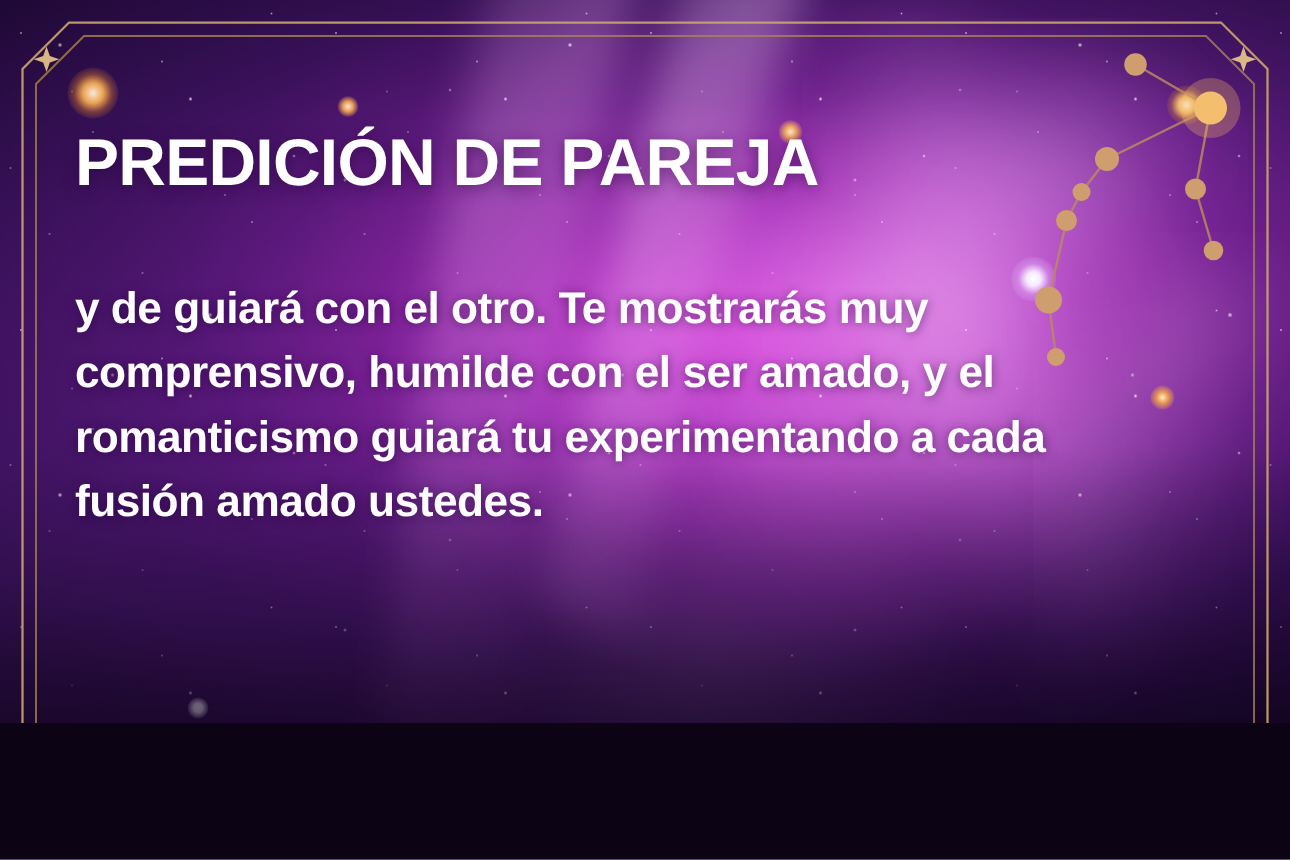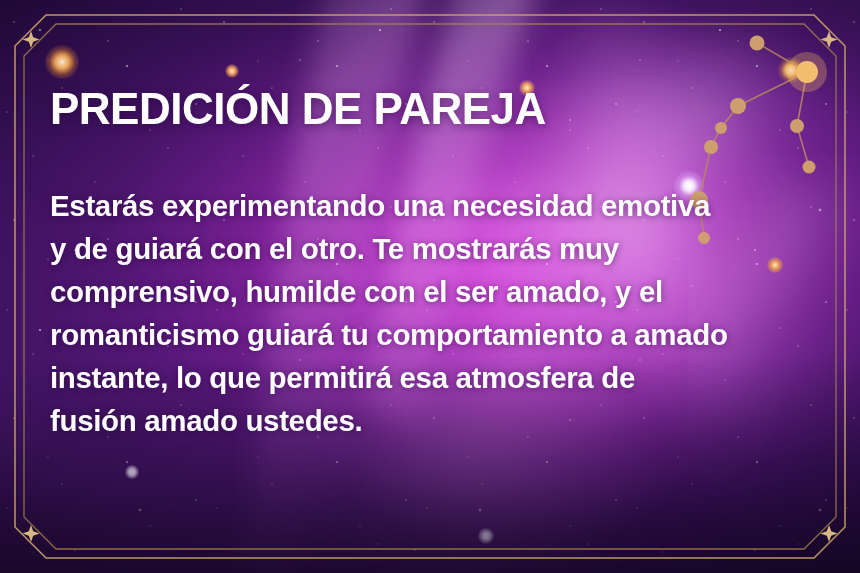--- a/index.html
+++ b/index.html
@@ -8,21 +8,21 @@
     padding: 0;
     background: #0c0414;
   }
   body {
     font-family: "Liberation Sans", sans-serif;
   }
 
   #card {
     position: relative;
     width: 860px;
-    height: 573px;
+    height: 482px;
     overflow: hidden;
     background: #6d28d9;
     user-select: none;
   }
 
   
   .layer {
     position: absolute;
     inset: 0;
     pointer-events: none;
@@ -276,22 +276,20 @@
       <path d="M 31 31 L 33.2 37.3 L 39.5 39.5 L 33.2 41.7 L 31 48 L 28.8 41.7 L 22.5 39.5 L 28.8 37.3 Z"></path>
       <path d="M 829 31 L 831.2 37.3 L 837.5 39.5 L 831.2 41.7 L 829 48 L 826.8 41.7 L 820.5 39.5 L 826.8 37.3 Z"></path>
       <path d="M 31 525 L 33.2 531.3 L 39.5 533.5 L 33.2 535.7 L 31 542 L 28.8 535.7 L 22.5 533.5 L 28.8 531.3 Z"></path>
       <path d="M 829 525 L 831.2 531.3 L 837.5 533.5 L 831.2 535.7 L 829 542 L 826.8 535.7 L 820.5 533.5 L 826.8 531.3 Z"></path>
     </g>
   </svg>
 
   <div class="content">
     <h1 class="title">PREDICIÓN DE PAREJA</h1>
     <p class="body-text">
-      <span class="ln">Estarás experimentando una necesidad emotiva</span>
       <span class="ln">y de guiará con el otro. Te mostrarás muy</span>
       <span class="ln">comprensivo, humilde con el ser amado, y el</span>
-      <span class="ln">romanticismo guiará tu comportamiento a amado</span>
-      <span class="ln">instante, lo que permitirá esa atmosfera de</span>
+      <span class="ln">romanticismo guiará tu experimentando a cada</span>
       <span class="ln">fusión amado ustedes.</span>
     </p>
   </div>
 
 </div>
 
 </body></html>

